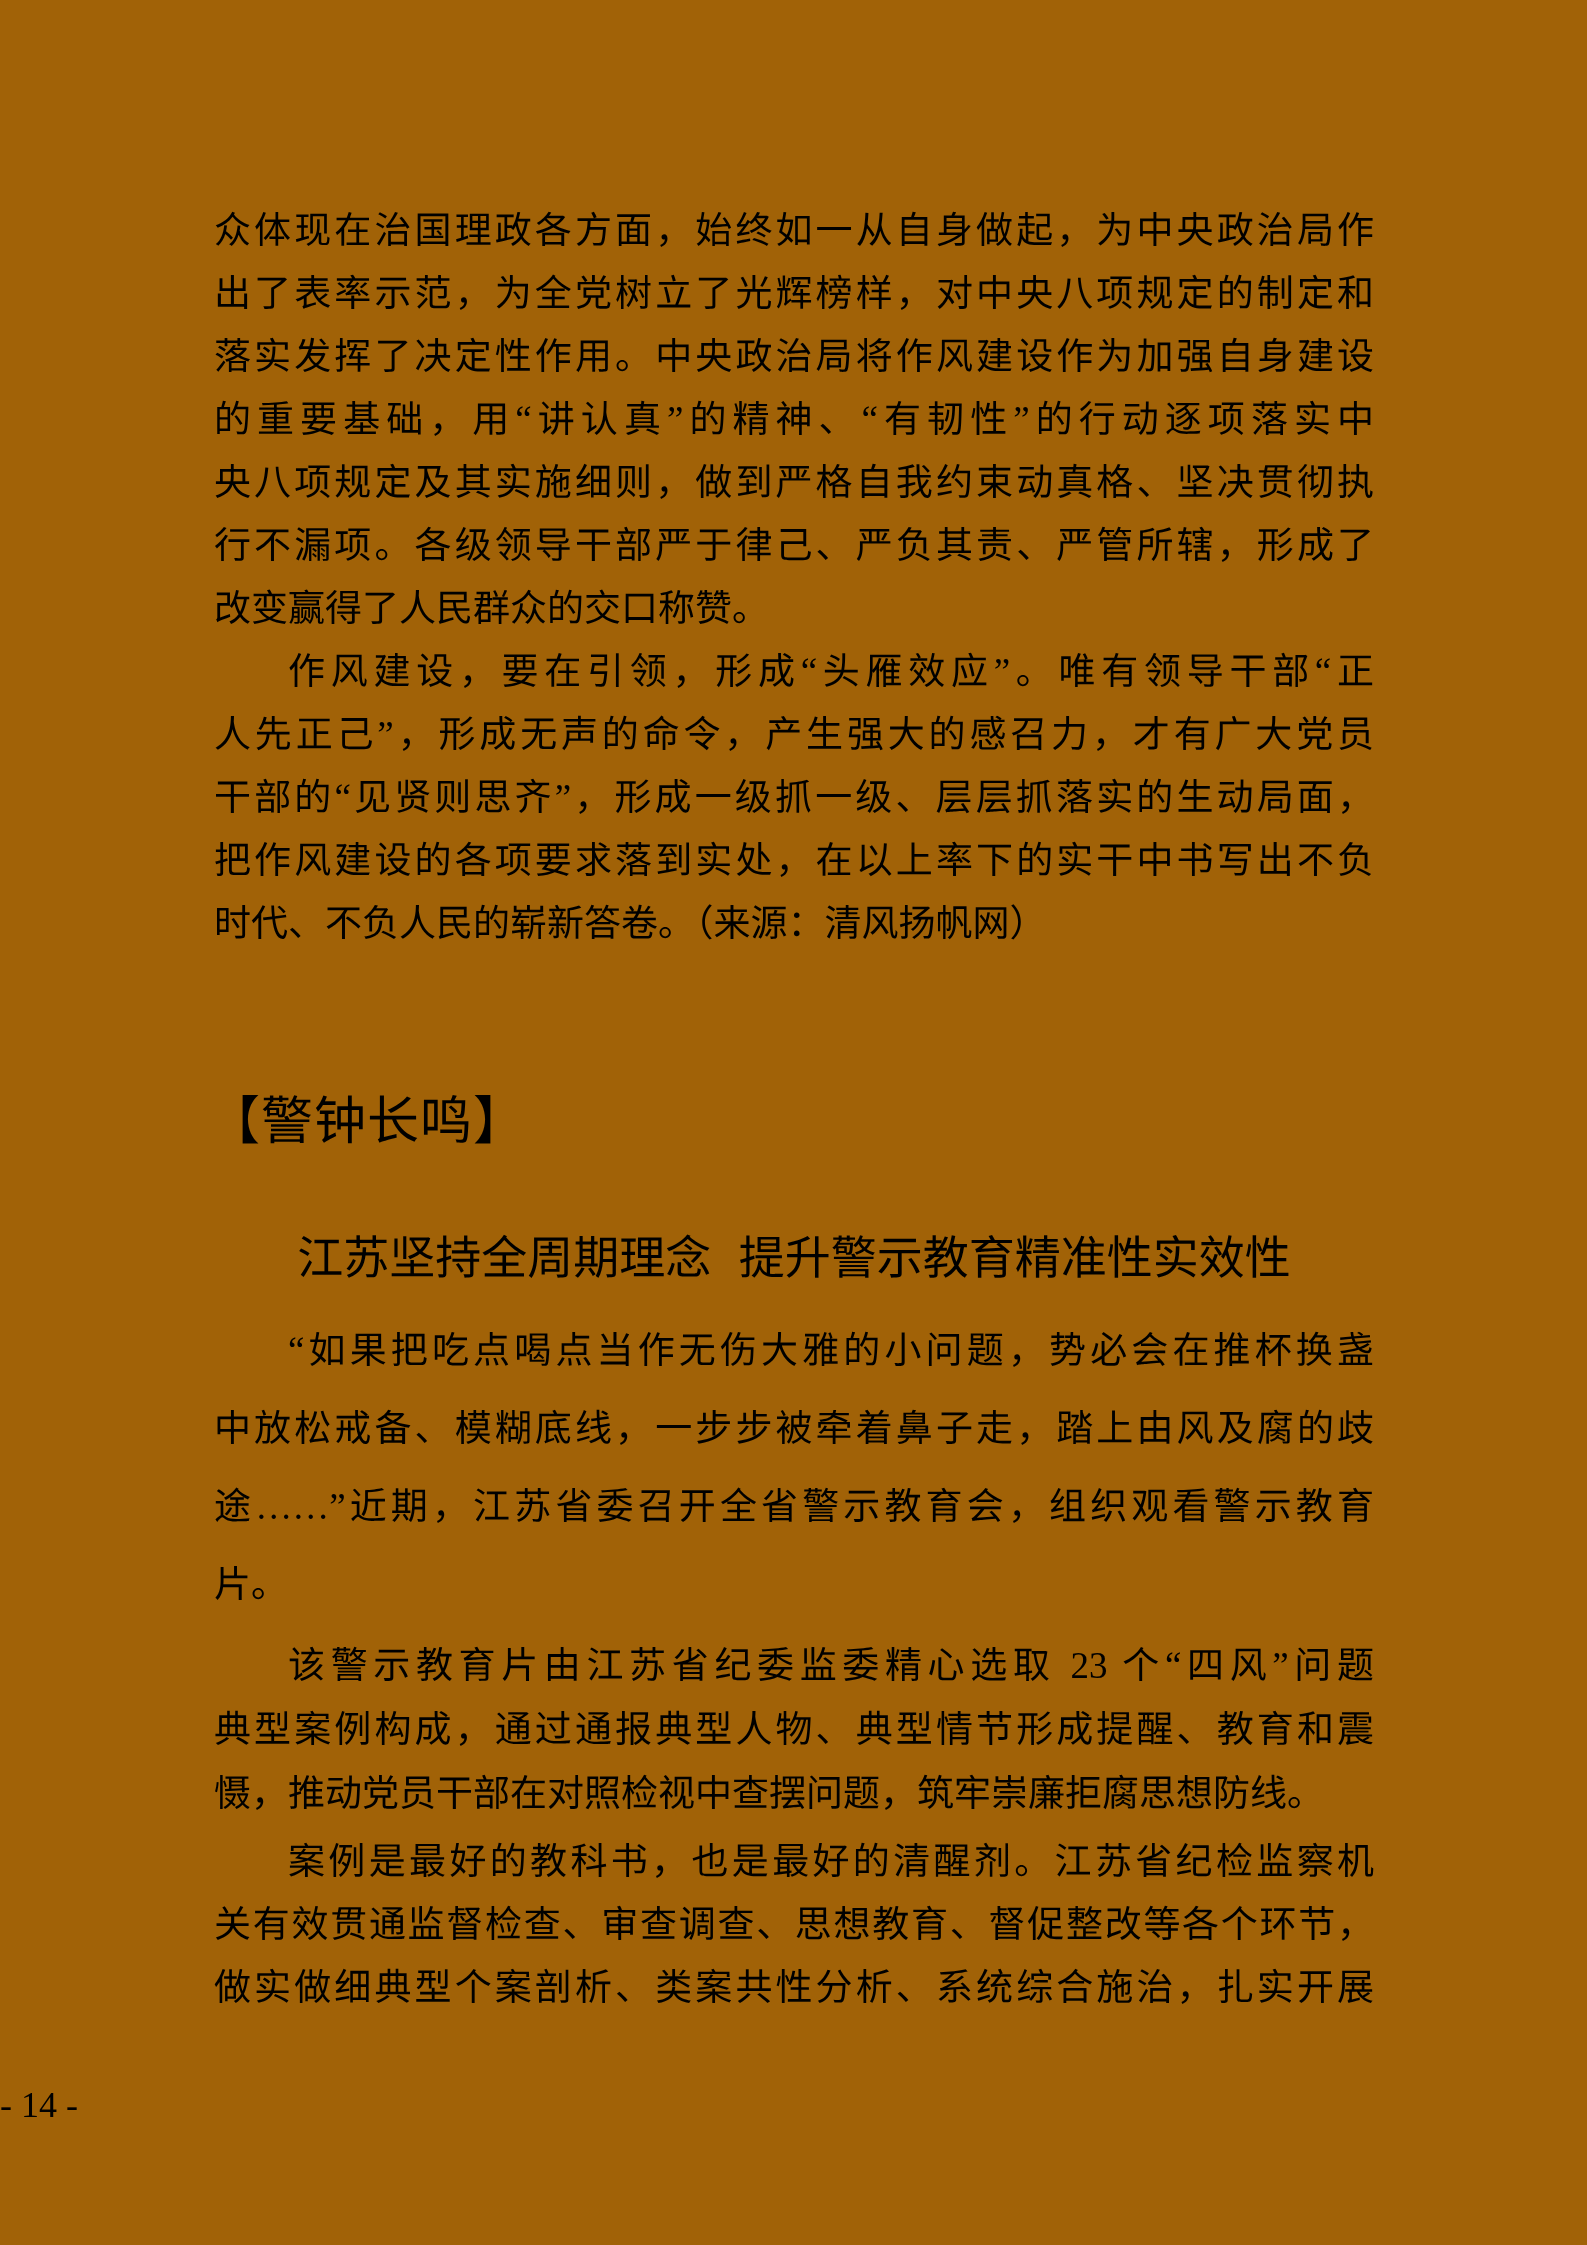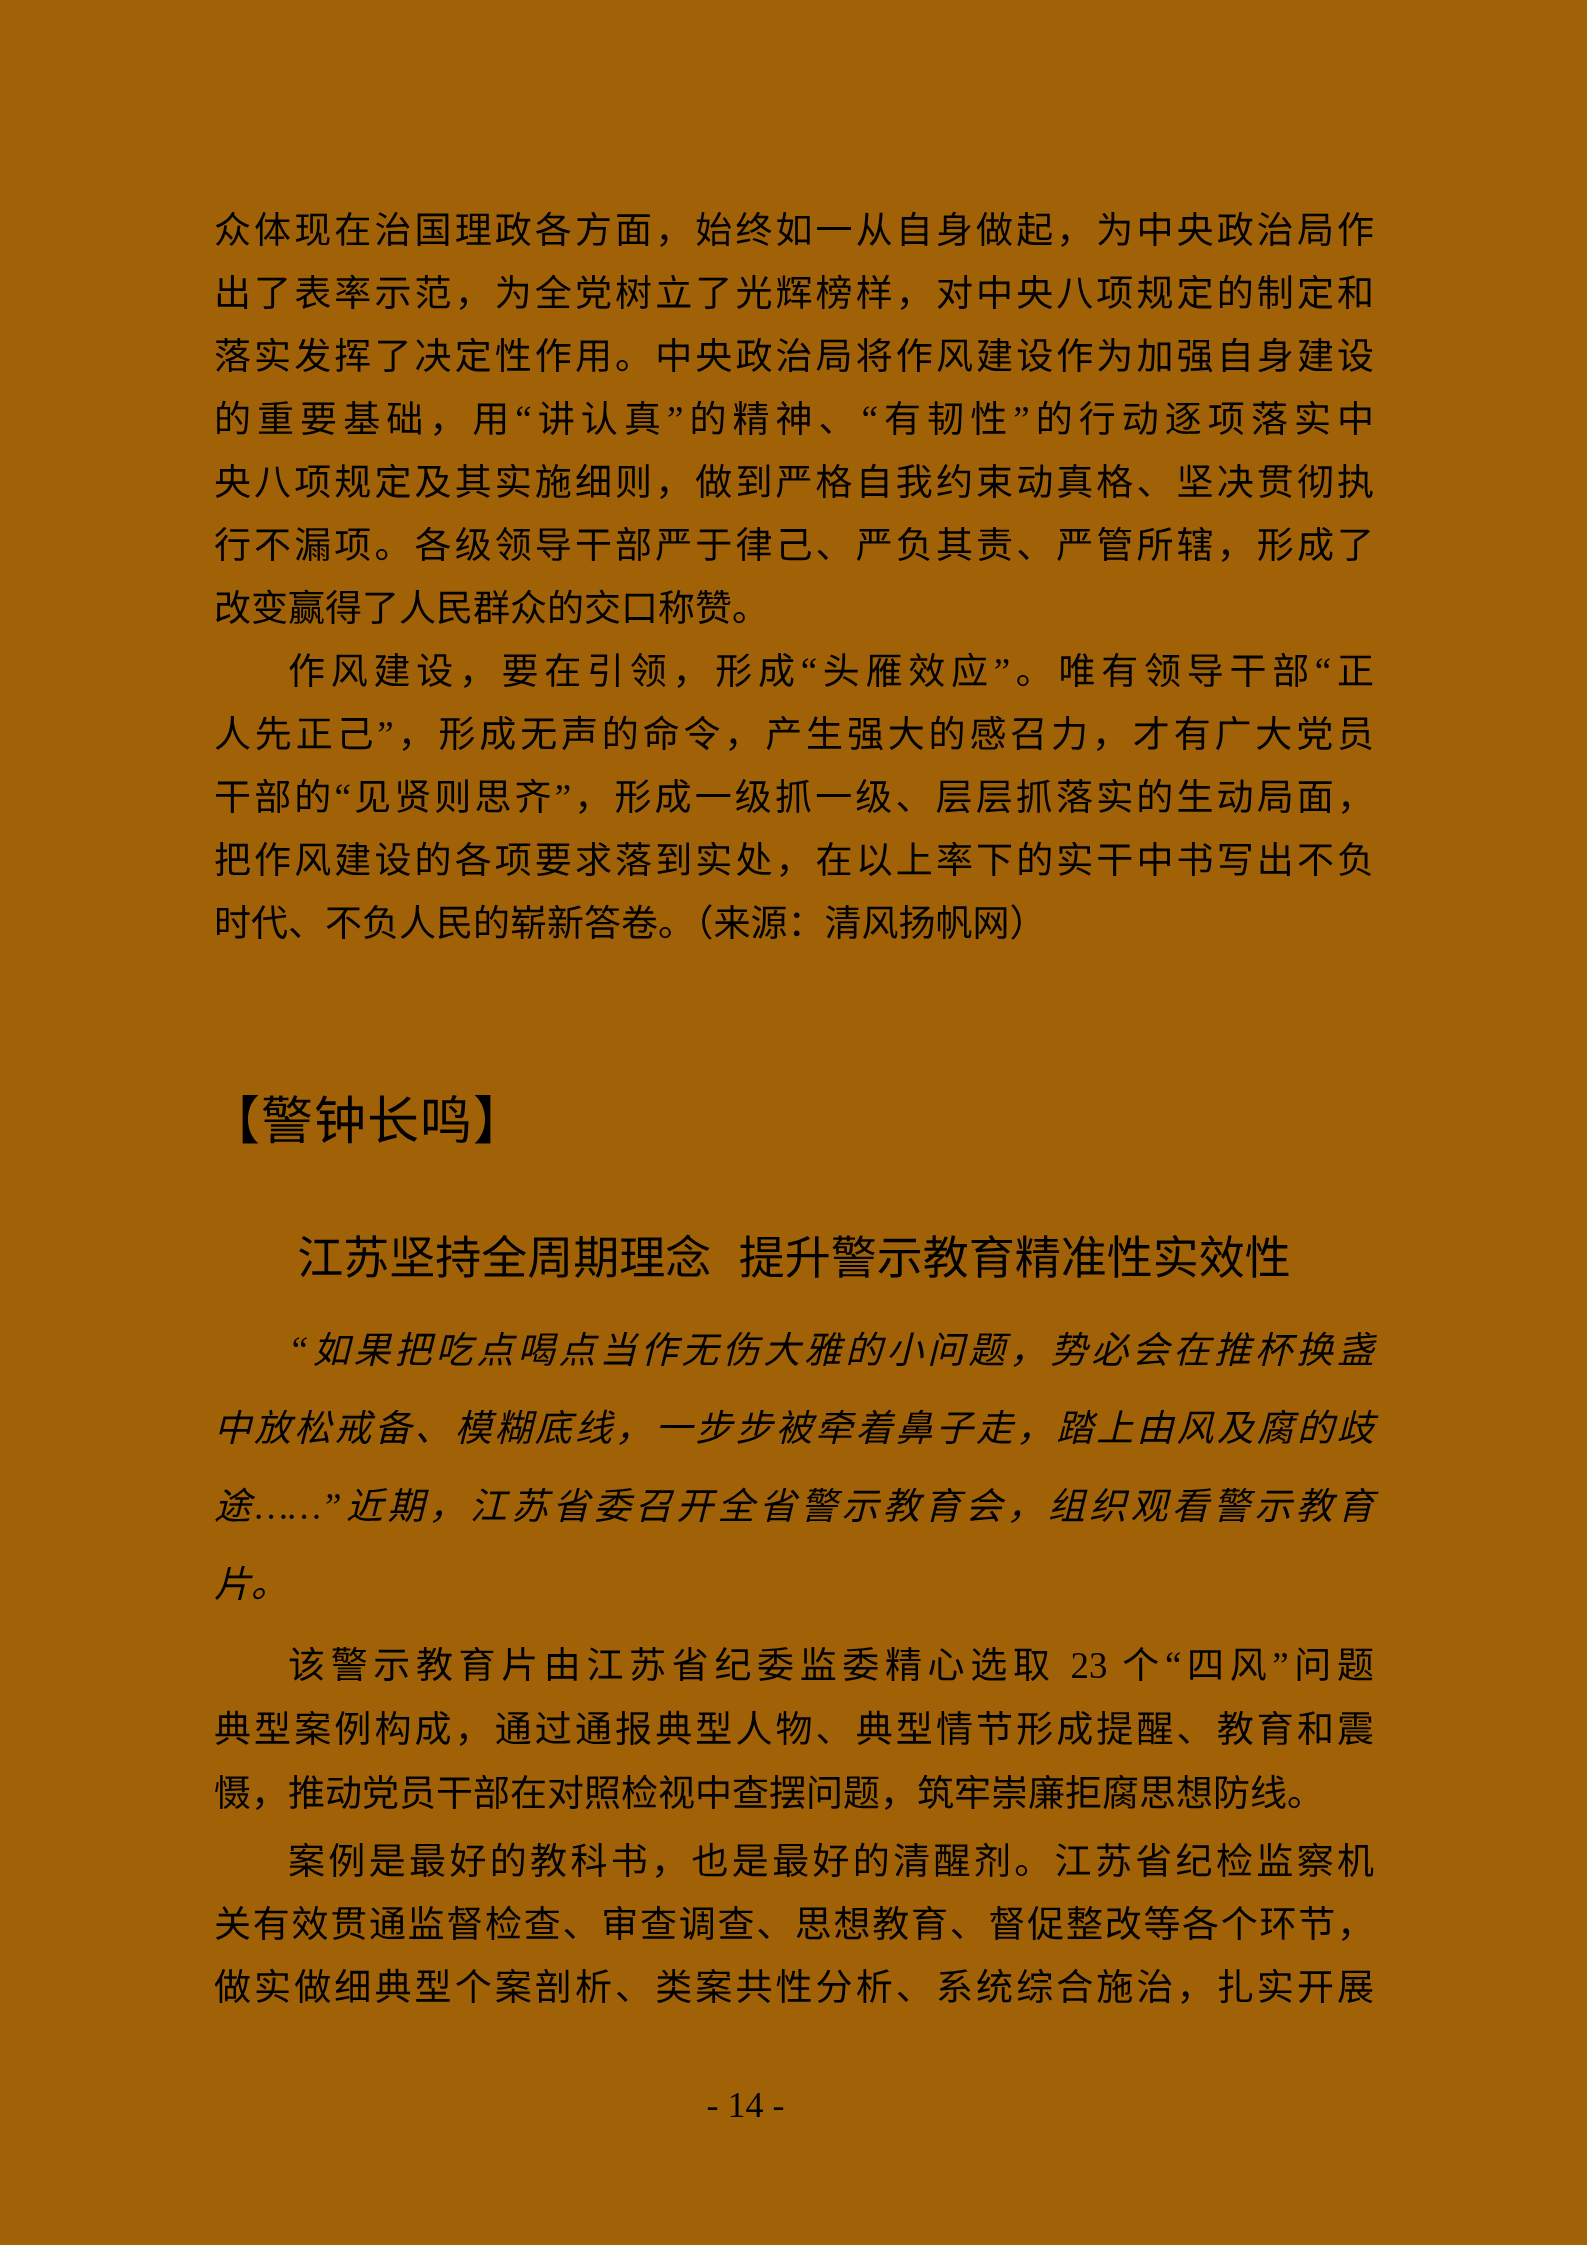--- a/index.html
+++ b/index.html
@@ -53,21 +53,20 @@
     line-height: 56px;
     font-weight: normal;
     word-spacing: 16px;
     color: #000000;
   }
   .page-number {
     position: absolute;
     left: 0;
     top: 2083px;
     width: 1491px;
-    text-align: center;
     font-size: 36px;
     line-height: 44px;
     color: #000000;
   }
 </style>
 </head>
 <body>
 
 <div class="page">
 
@@ -87,21 +86,21 @@
       <div class="line">干部的“见贤则思齐”，形成一级抓一级、层层抓落实的生动局面，</div>
       <div class="line">把作风建设的各项要求落到实处，在以上率下的实干中书写出不负</div>
       <div class="line end">时代、不负人民的崭新答卷。（来源：清风扬帆网）</div>
     </div>
   </div>
 
   <div class="marker">【警钟长鸣】</div>
 
   <div class="article-title">江苏坚持全周期理念 提升警示教育精准性实效性</div>
 
-  <div class="block sp2" style="top:1312px;font-style:italic;">
+  <div class="block sp2" style="top:1312px;">
     <div class="para">
       <div class="line indent">“如果把吃点喝点当作无伤大雅的小问题，势必会在推杯换盏</div>
       <div class="line">中放松戒备、模糊底线，一步步被牵着鼻子走，踏上由风及腐的歧</div>
       <div class="line">途……”近期，江苏省委召开全省警示教育会，组织观看警示教育</div>
       <div class="line end">片。</div>
     </div>
   </div>
 
   <div class="block sp3" style="top:1634px;">
     <div class="para">

